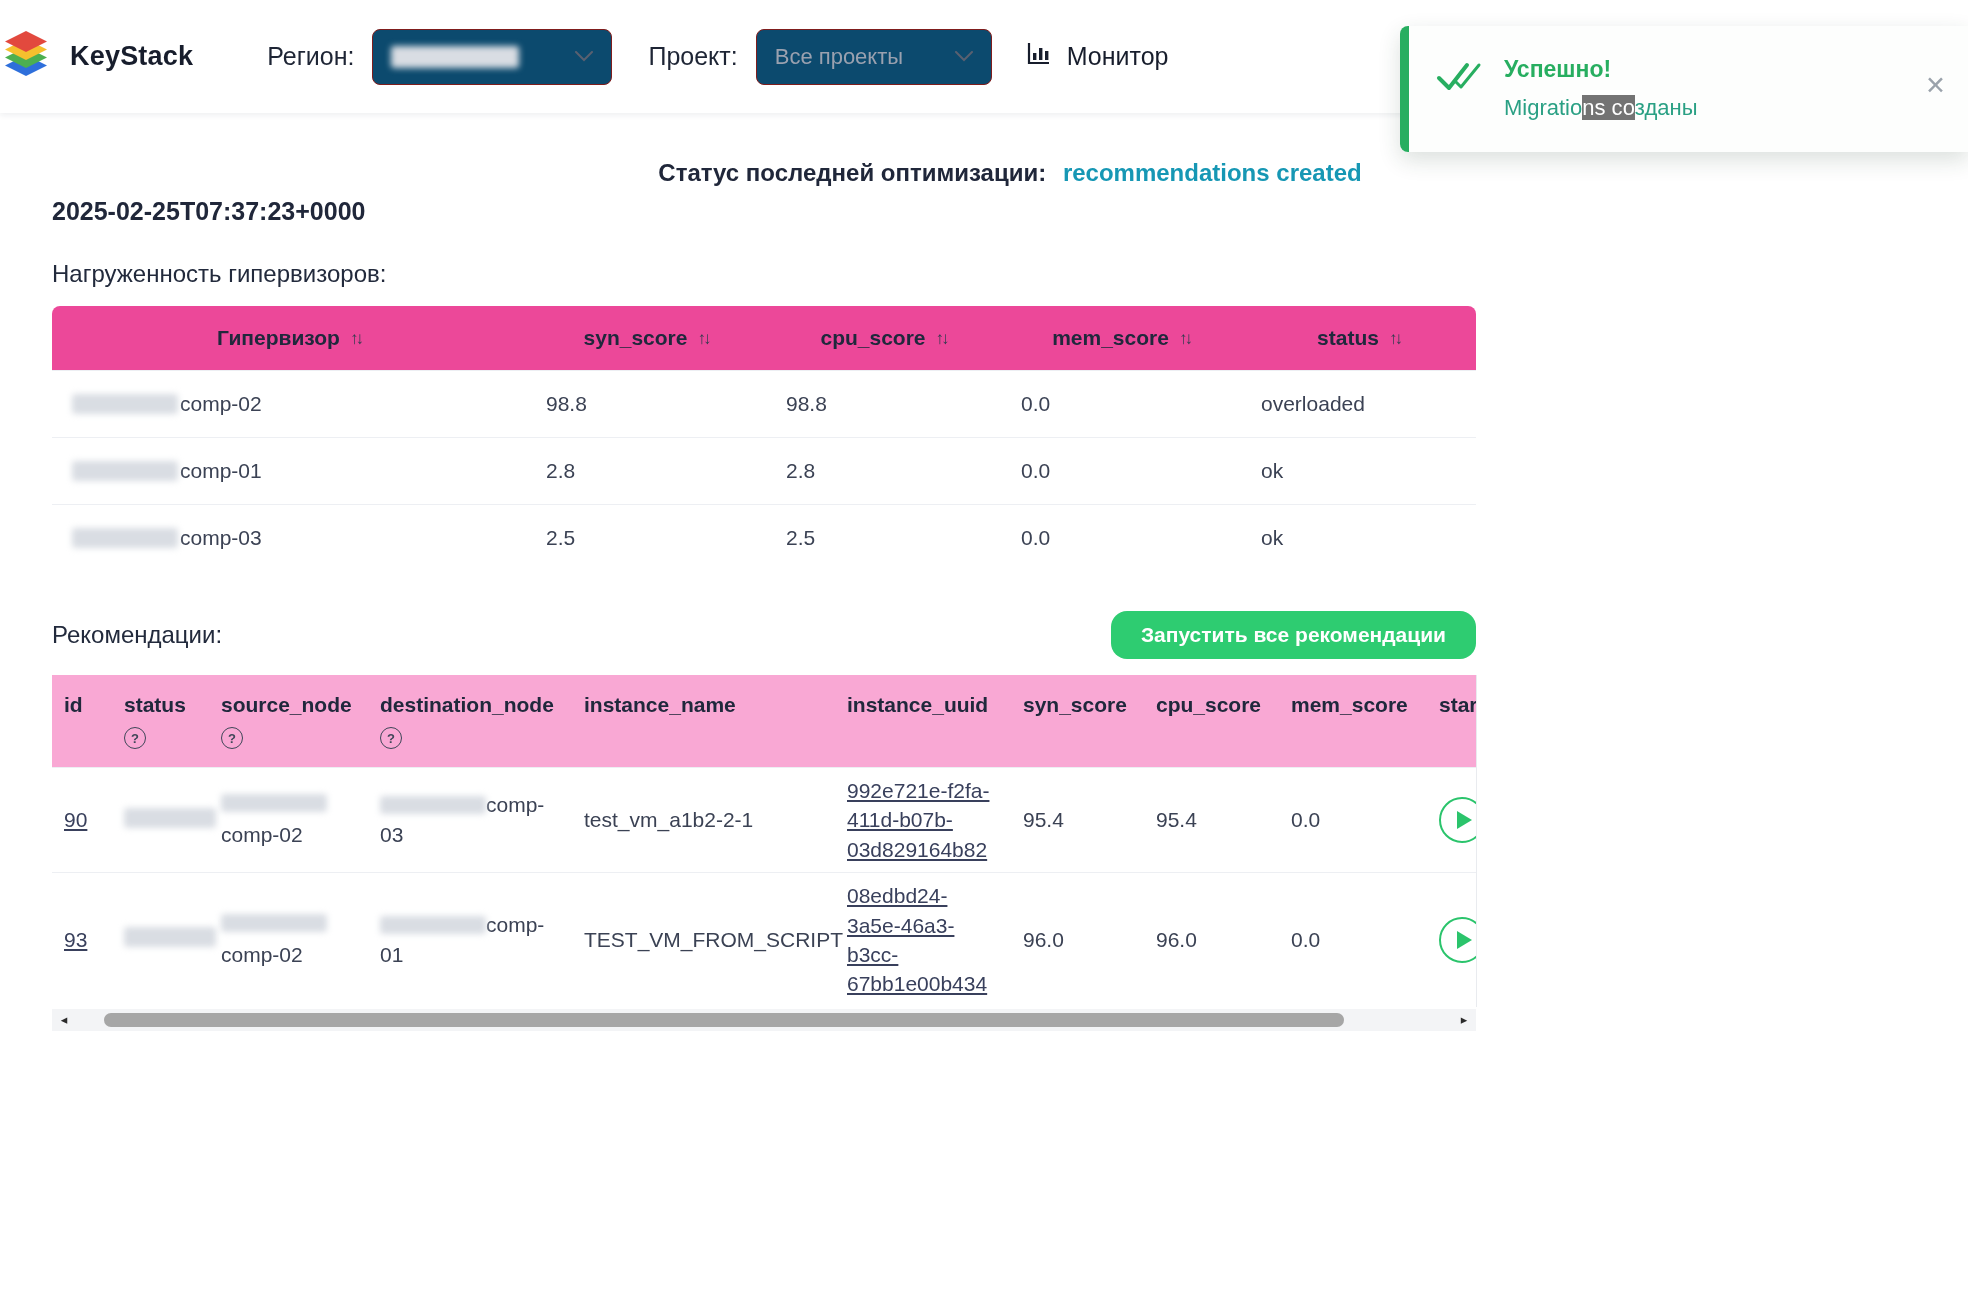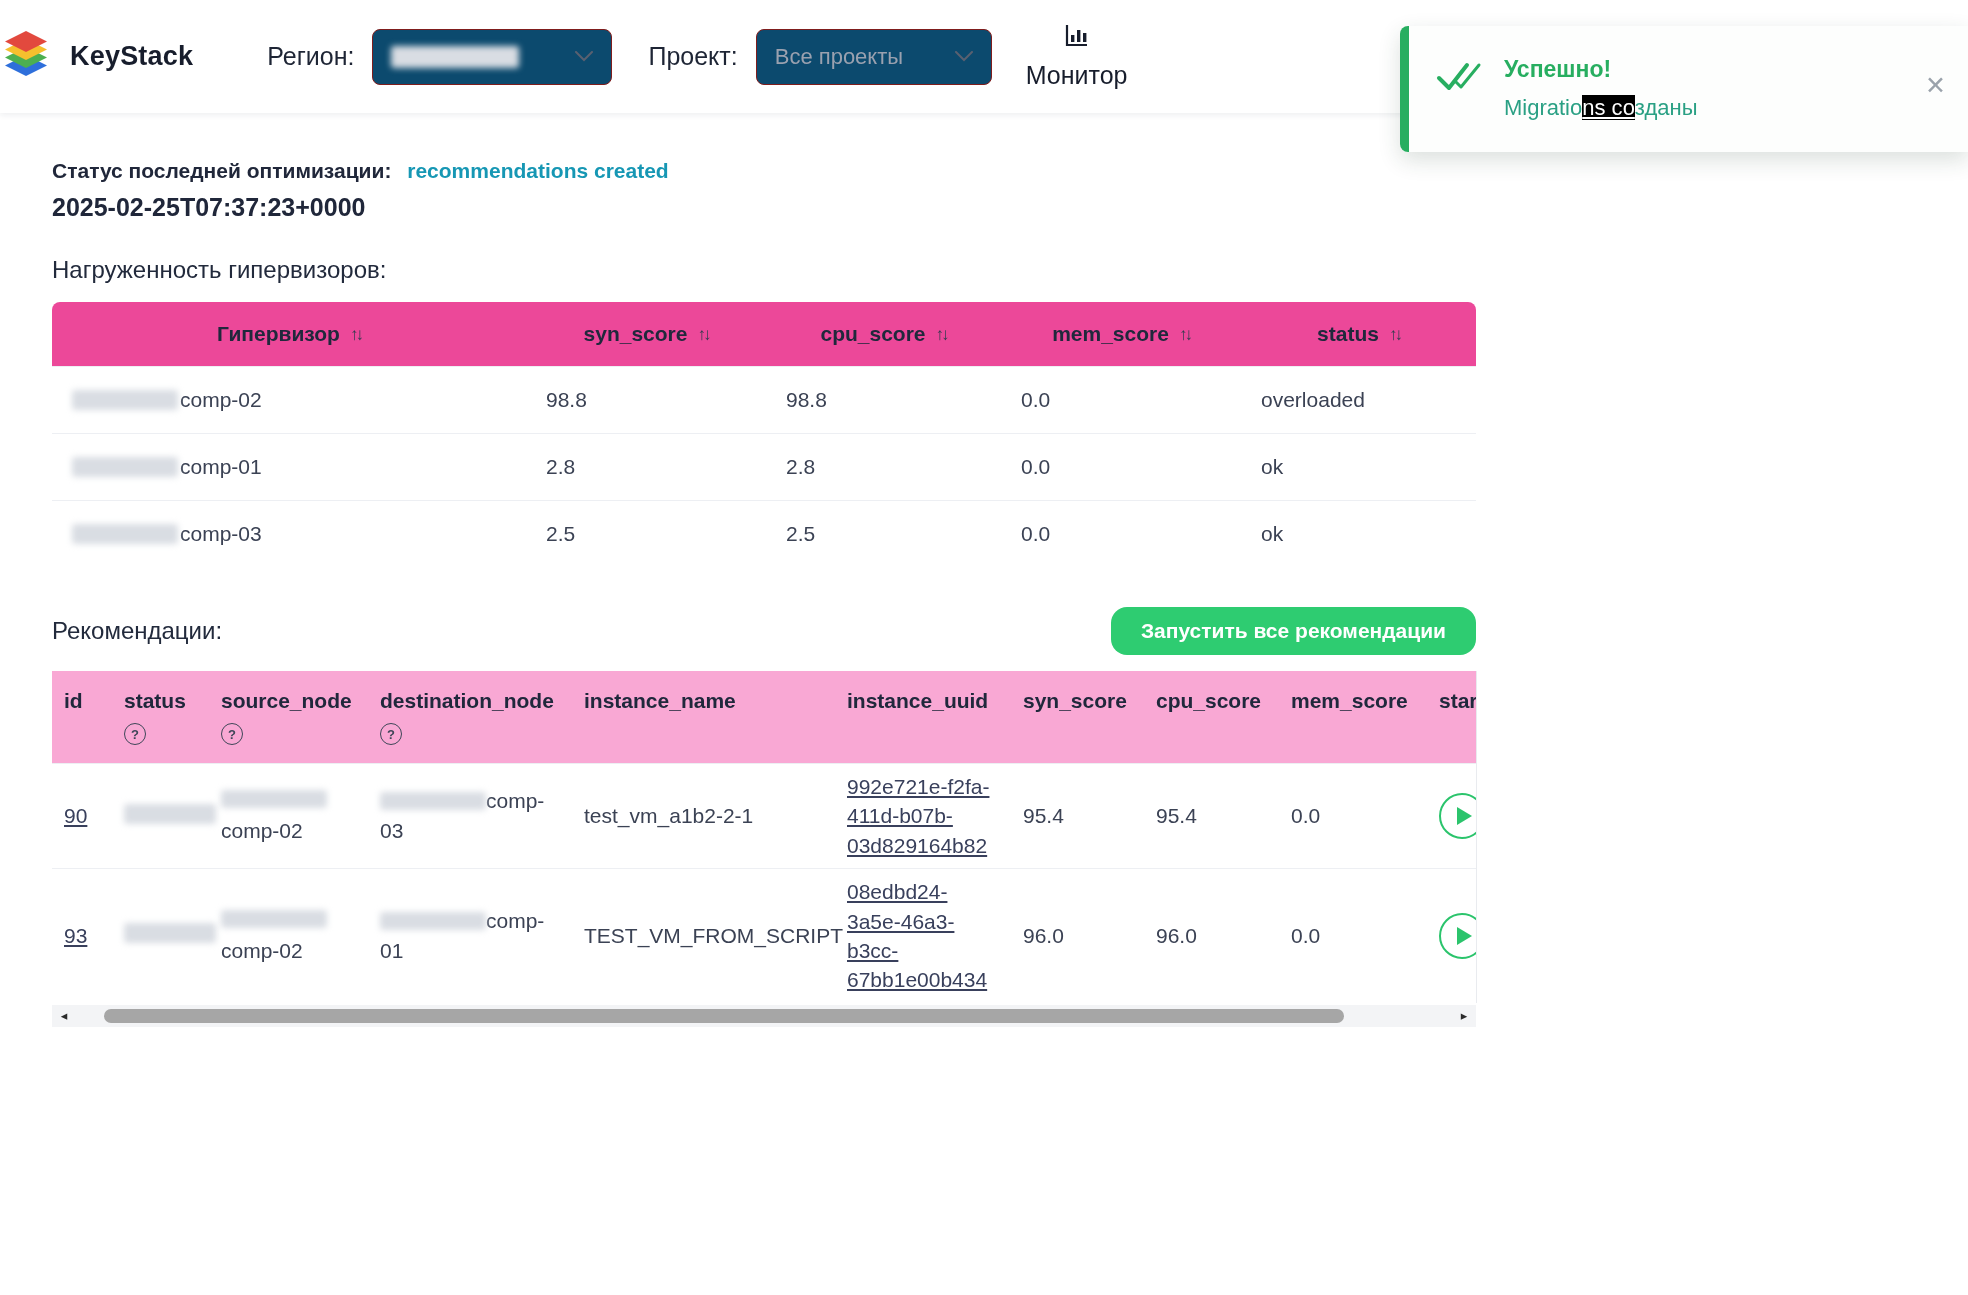--- a/index.html
+++ b/index.html
@@ -19,46 +19,46 @@
   .hfield{display:flex;align-items:center;}
   .f-region{margin-left:74px;}
   .f-project{margin-left:36px;}
   .select{
     margin-left:18px;width:240px;height:56px;border:1px solid #7f1d1d;border-radius:8px;
     display:flex;align-items:center;padding:0 18px;background:#0c4a6e;cursor:pointer;box-sizing:border-box;gap:8px;
   }
   .select .chev{margin-left:auto;}
   .sel-project{width:236px;}
   .placeholder{font-size:22px;color:#9aa1af;}
-  .monitor{display:flex;align-items:center;margin-left:34px;font-size:25px;color:#171d2c;cursor:pointer;gap:7px;flex-direction:column;}
+  .monitor{display:flex;align-items:center;margin-left:34px;font-size:25px;color:#171d2c;cursor:pointer;gap:16px;}
   
   .blur{display:inline-block;background:#d9dde3;border-radius:3px;filter:blur(3px);}
   .b-region{width:128px;height:22px;}
   .b-name{width:106px;height:20px;margin-right:2px;flex:none;}
   .b-status{width:92px;height:20px;}
   .b-node{width:106px;height:18px;}
   
   .toast{
     position:absolute;top:26px;left:1400px;width:568px;height:126px;background:#fdfefd;
     border-radius:8px 0 0 8px;box-shadow:0 8px 22px rgba(30,60,45,.16);z-index:10;
   }
   .tstripe{position:absolute;left:0;top:0;width:9px;height:100%;background:#27ae60;border-radius:8px 0 0 8px;}
   .tbody{display:flex;align-items:flex-start;padding:30px 0 0 36px;}
   .tcheck{margin-top:4px;flex:none;}
   .ttexts{margin-left:22px;}
   .ttitle{font-size:23px;font-weight:700;color:#27ae60;}
   .tmsg{font-size:22px;color:#2aa084;margin-top:12px;}
-  .tmsg .sel{background:#000000;color:#ffffff;text-decoration:underline;}
+  .tmsg .sel{background:#737373;color:#ffffff;}
   .tclose{
     position:absolute;right:16px;top:46px;font-size:25px;color:#9aa2ab;background:none;border:none;
     cursor:pointer;font-family:inherit;line-height:1;
   }
   
   main{padding-left:52px;}
-  .statusline{margin-top:46px;font-size:21px;font-weight:700;color:#20273a;}
+  .statusline{margin-top:46px;font-size:24px;font-weight:700;color:#20273a;text-align:center;}
   .statusline .svalue{color:#1697b4;margin-left:10px;}
   .timestamp{margin-top:10px;font-size:25px;font-weight:700;color:#20273a;}
   .sectitle{margin-top:34px;font-size:24px;font-weight:400;color:#222a3c;}
   
   table{border-collapse:collapse;}
   .t1{margin-top:18px;width:1424px;}
   .t1 th{
     background:#ec4899;text-align:center;padding:20px;font-size:21px;font-weight:700;color:#20283c;cursor:pointer;
   }
   .t1 th:first-child{border-radius:8px 0 0 0;}

